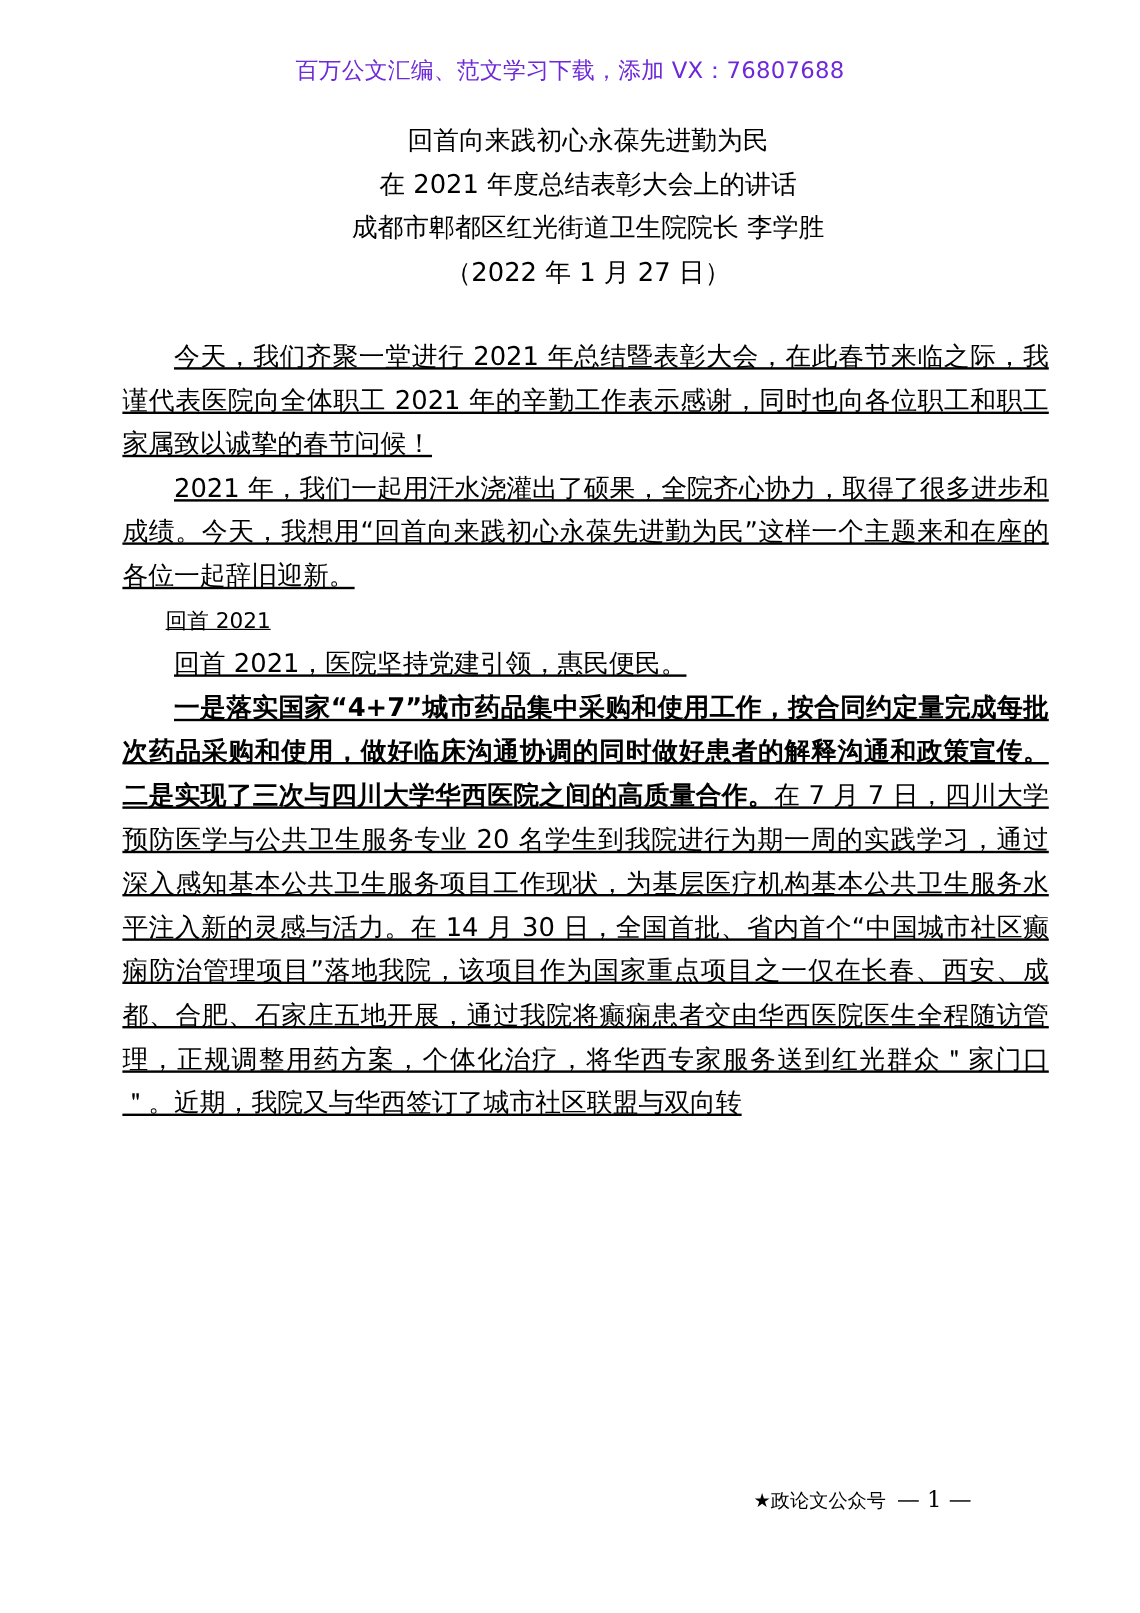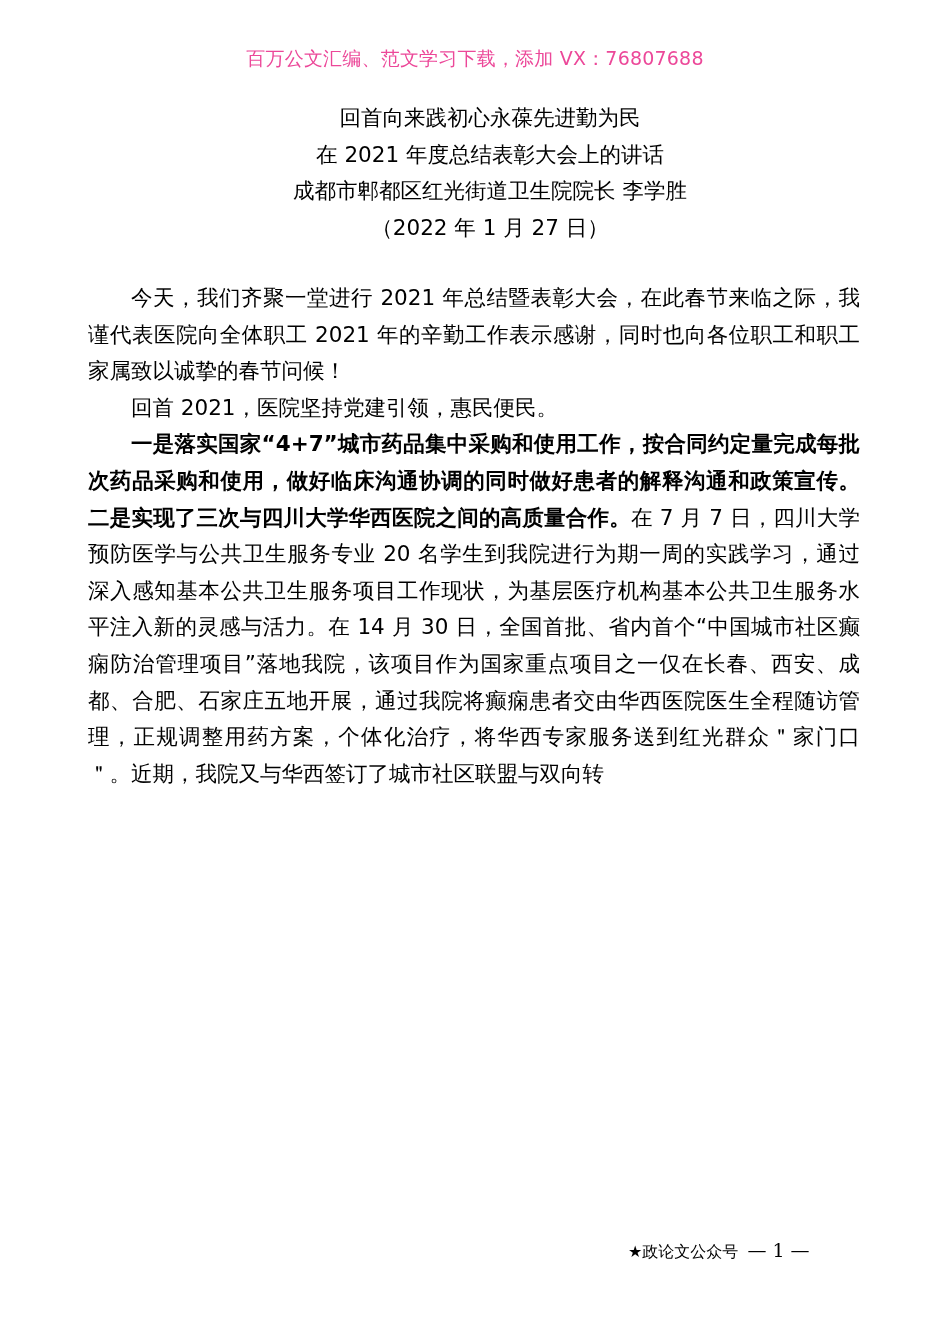--- a/index.html
+++ b/index.html
@@ -15,41 +15,42 @@
       font-family: "DejaVu Sans", "Liberation Sans", sans-serif;
       color: #000000;
     }
     .watermark {
       position: absolute;
       top: 46px;
       left: 0;
       width: 950px;
       text-align: center;
       font-size: 19px;
-      color: #ec4899;
+      color: #6d28d9;
       letter-spacing: 0.2px;
     }
     .title-block {
       position: absolute;
       top: 100px;
       left: 0;
       width: 980px;
       text-align: center;
       font-size: 21.5px;
       line-height: 36.5px;
     }
     .title-block div { white-space: nowrap; }
     .body-text {
       position: absolute;
       top: 280px;
-      left: 88px;
+      left: 102px;
       width: 772px;
       font-size: 21.5px;
       line-height: 36.6px;
       text-align: justify;
+      text-decoration: underline;
     }
     .body-text p {
       margin: 0;
       text-indent: 2em;
     }
     .body-text p.small {
       font-size: 18px;
     }
     .bold { font-weight: bold; }
     .footer {
@@ -72,20 +73,22 @@
 
 <div class="title-block">
   <div>回首向来践初心永葆先进勤为民</div>
   <div>在 2021 年度总结表彰大会上的讲话</div>
   <div>成都市郫都区红光街道卫生院院长  李学胜</div>
   <div>（2022 年 1 月 27 日）</div>
 </div>
 
 <div class="body-text">
   <p>今天，我们齐聚一堂进行 2021 年总结暨表彰大会，在此春节来临之际，我谨代表医院向全体职工 2021 年的辛勤工作表示感谢，同时也向各位职工和职工家属致以诚挚的春节问候！</p>
+  <p>2021 年，我们一起用汗水浇灌出了硕果，全院齐心协力，取得了很多进步和成绩。今天，我想用“回首向来践初心永葆先进勤为民”这样一个主题来和在座的各位一起辞旧迎新。</p>
+  <p class="small">回首 2021</p>
   <p>回首 2021，医院坚持党建引领，惠民便民。</p>
   <p><span class="bold">一是落实国家“4+7”城市药品集中采购和使用工作，按合同约定量完成每批次药品采购和使用，做好临床沟通协调的同时做好患者的解释沟通和政策宣传。二是实现了三次与四川大学华西医院之间的高质量合作。</span><span>在 7 月 7 日，四川大学预防医学与公共卫生服务专业 20 名学生到我院进行为期一周的实践学习，通过深入感知基本公共卫生服务项目工作现状，为基层医疗机构基本公共卫生服务水平注入新的灵感与活力。在 14 月 30 日，全国首批、省内首个“中国城市社区癫痫防治管理项目”落地我院，该项目作为国家重点项目之一仅在长春、西安、成都、合肥、石家庄五地开展，通过我院将癫痫患者交由华西医院医生全程随访管理，正规调整用药方案，个体化治疗，将华西专家服务送到红光群众＂家门口＂。近期，我院又与华西签订了城市社区联盟与双向转</span></p>
 </div>
 
 <div class="footer">
   <span>★政论文公众号</span>
   <span class="page-num">— 1 —</span>
 </div>
 
 </body></html>

